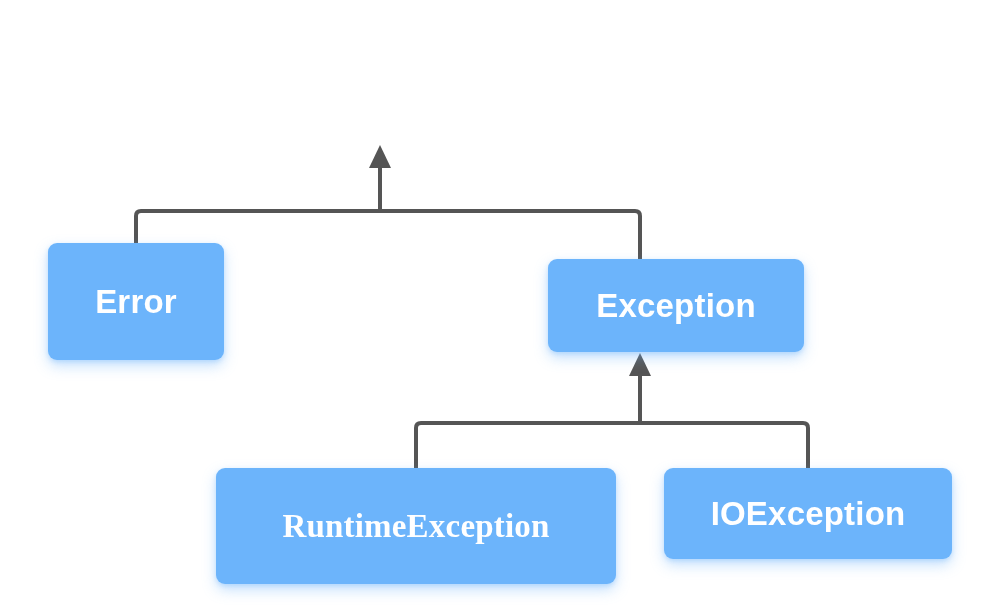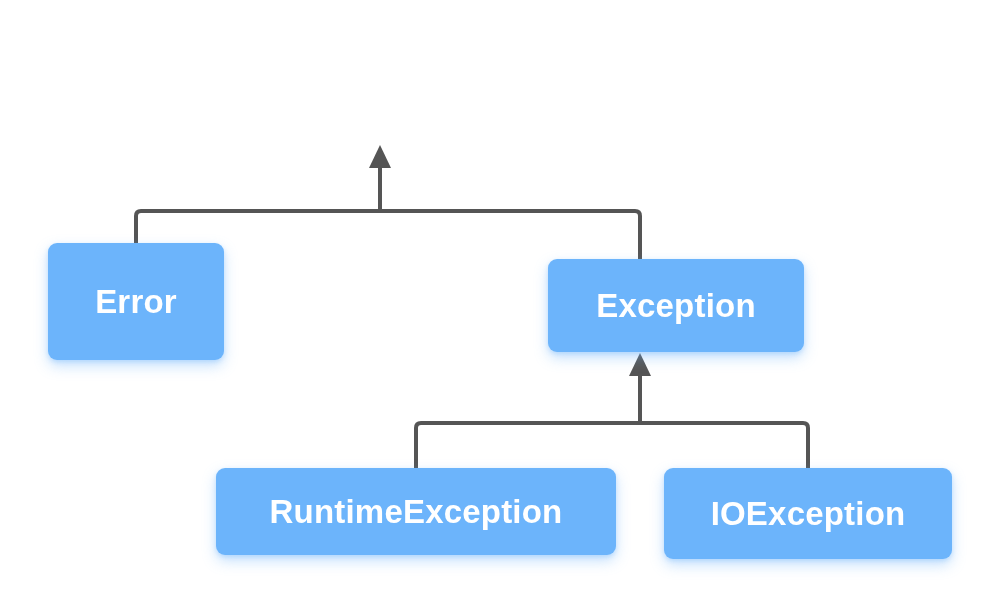--- a/index.html
+++ b/index.html
@@ -47,21 +47,21 @@
     z-index: 2;
   }
   .node-label {
     display: block;
     pointer-events: none;
   }
   
   #node-throwable        { left: 252px; top: 46px;  width: 256px; height: 98px; }
   #node-error            { left: 48px;  top: 243px; width: 176px; height: 117px; }
   #node-exception        { left: 512px; top: 259px; width: 256px; height: 93px; margin-left: 36px; }
-  #node-runtimeexception { left: 216px; top: 468px; width: 400px; height: 87px; }
+  #node-runtimeexception { left: 216px; top: 468px; width: 400px; height: 116px; font-family: Liberation Serif, serif; }
   #node-ioexception      { left: 664px; top: 468px; width: 288px; height: 91px; }
 </style>
 </head>
 <body>
 
 <div id="diagram">
 
   <svg id="edges" viewBox="0 0 1000 612" width="1000" height="612" xmlns="http://www.w3.org/2000/svg">
     <defs>
       <marker id="arrowhead" markerWidth="10" markerHeight="9" refX="3.0" refY="4.5" orient="auto" markerUnits="strokeWidth">

